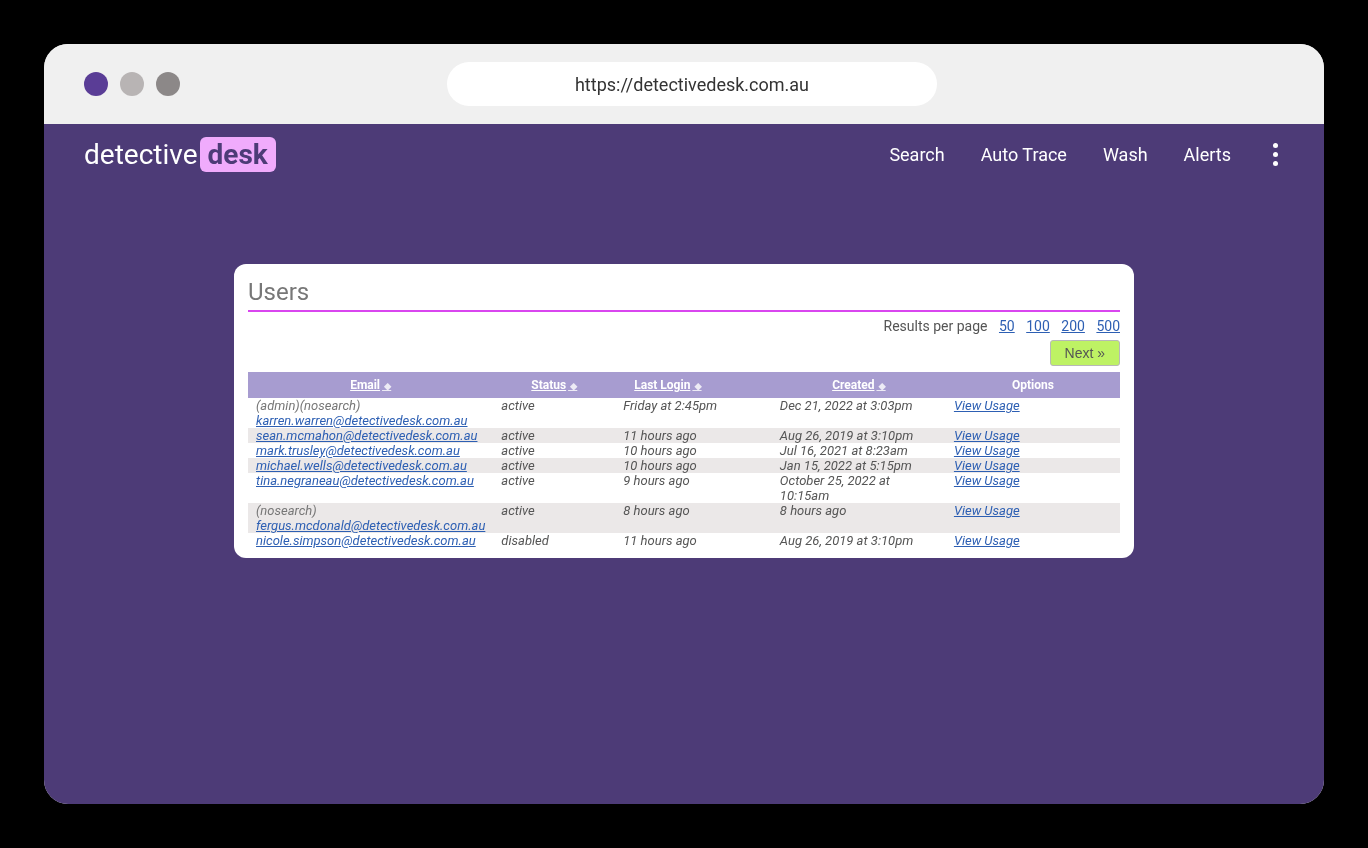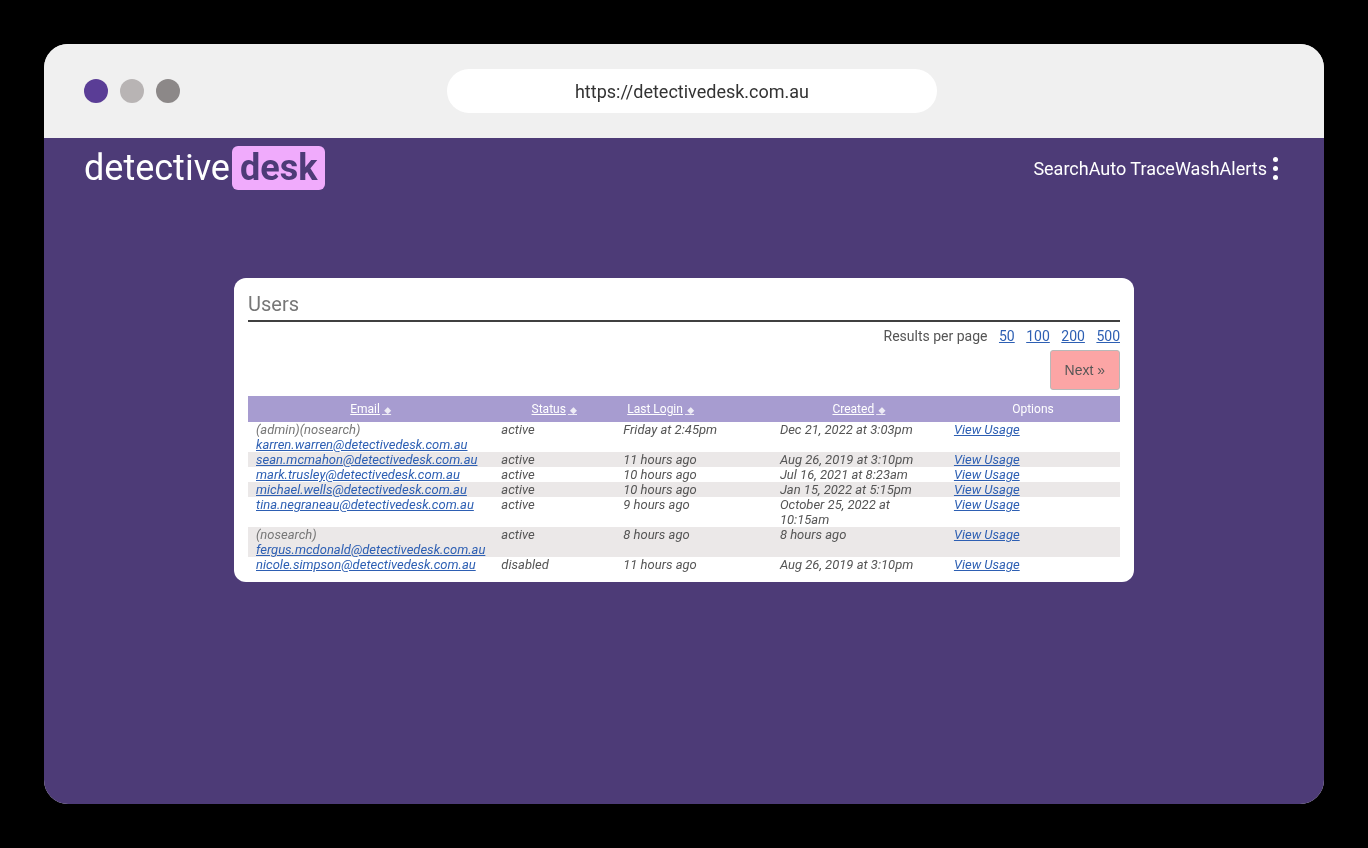--- a/index.html
+++ b/index.html
@@ -16,21 +16,21 @@
   .browser-frame {
     width: 1280px;
     height: 760px;
     background: #e8e8e8;
     border-radius: 24px;
     overflow: hidden;
     position: relative;
     box-shadow: 0 20px 40px rgba(0,0,0,0.5);
   }
   .browser-chrome {
-    height: 94px;
+    height: 80px;
     background: #f0f0f0;
     display: flex;
     align-items: center;
     padding: 0 40px;
     gap: 12px;
   }
   .traffic-lights { display: flex; gap: 12px; }
   .traffic-light { width: 24px; height: 24px; border-radius: 50%; }
   .tl-purple { background: #5a3d96; }
   .tl-gray { background: #b8b4b4; }
@@ -55,87 +55,87 @@
   .app-header {
     height: 60px;
     display: flex;
     align-items: center;
     justify-content: space-between;
     padding: 0 40px;
   }
   .logo {
     display: flex;
     align-items: center;
-    font-size: 36px;
+    font-size: 28px;
     font-weight: 400;
     color: #fff;
   }
   .logo-badge {
     background: #f0abfc;
     color: #4d3b77;
     font-weight: 700;
     padding: 1px 8px;
     border-radius: 6px;
     margin-left: 2px;
   }
-  .nav { display: flex; align-items: center; }
+  .nav { display: flex; align-items: center; gap: 36px; }
   .nav a { color: #fff; font-size: 18px; text-decoration: none; cursor: pointer; }
   .more-icon {
     display: flex;
     flex-direction: column;
     gap: 4px;
     cursor: pointer;
     padding: 6px;
   }
   .more-icon span { width: 5px; height: 5px; background: #fff; border-radius: 50%; }
 
   .panel {
     background: #fff;
     border-radius: 12px;
     width: 900px;
     margin: 80px auto 0;
     padding: 14px 14px 10px;
   }
   .panel-title {
-    font-size: 20px;
+    font-size: 24px;
     font-weight: 400;
     color: #777;
-    border-bottom: 2px solid #404040;
+    border-bottom: 2px solid #d946ef;
     padding-bottom: 4px;
     margin-bottom: 6px;
   }
   .results-row {
     text-align: right;
     font-size: 14px;
     color: #555;
     margin-bottom: 6px;
   }
   .results-row a {
     color: #2d5fb3;
     text-decoration: underline;
     margin-left: 8px;
     cursor: pointer;
   }
   .next-row { text-align: right; margin-bottom: 6px; }
   .next-btn {
-    background: #fca5a5;
+    background: #bef264;
     border: 1px solid #b8b8b8;
     border-radius: 3px;
-    padding: 11px 14px;
+    padding: 4px 14px;
     font-size: 14px;
     color: #555;
     cursor: pointer;
   }
   table { width: 100%; border-collapse: collapse; }
   thead tr { background: #a79cd0; }
   th {
     font-size: 12px;
-    font-weight: 400;
+    font-weight: 700;
     color: #fff;
-    padding: 6px 12px;
+    padding: 6px 19px;
     text-align: left;
   }
   th a { color: #fff; text-decoration: underline; cursor: pointer; }
   th .sort { font-size: 9px; opacity: 0.8; margin-left: 2px; }
   th.col-email { width: 28%; text-align: center; }
   th.col-status { width: 14%; text-align: center; }
   th.col-last { width: 18%; }
   th.col-created { width: 20%; text-align: center; }
   th.col-options { width: 20%; text-align: center; }
   tbody tr:nth-child(even) { background: #ebe8e8; }

